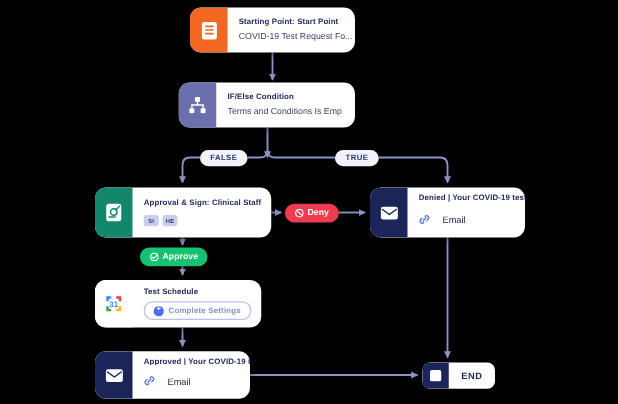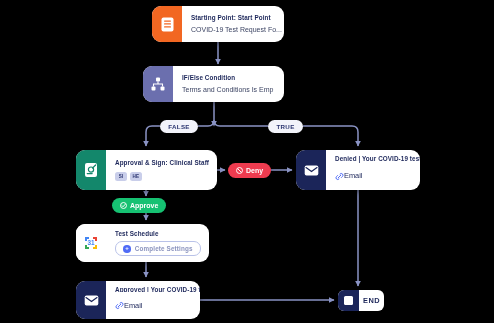--- a/index.html
+++ b/index.html
@@ -42,21 +42,21 @@
   #node-approval{left:76px;top:150px;width:141px;height:40px;}
   #node-approval .icon-col{background:#13876B;}
   #node-denied{left:296px;top:150px;width:124px;height:40px;}
   #node-denied .icon-col{background:#1B2559;}
   #node-schedule{left:76px;top:224px;width:133px;height:38px;}
   #node-schedule .icon-col{background:#ffffff;}
   #node-approved{left:76px;top:281px;width:124px;height:38px;}
   #node-approved .icon-col{background:#1B2559;}
 
   
-  .email-row{display:flex;align-items:center;gap:0;margin-top:4px;}
+  .email-row{display:flex;align-items:center;gap:10px;margin-top:4px;}
   .email-row .etxt{font-size:7.4px;color:#1b2559;}
 
   
   .avatars{display:flex;gap:3px;margin-top:5px;}
   .av{
     width:12px;height:8.5px;border-radius:2.5px;background:#C9CEEA;
     color:#2b3570;font-size:4.6px;font-weight:bold;
     display:flex;align-items:center;justify-content:center;letter-spacing:.2px;
   }
 
@@ -85,21 +85,21 @@
   .pill-action{
     gap:3px;height:15px;font-size:7px;color:#fff;padding:0 8px;
     box-shadow:0 1px 3px rgba(0,0,0,.4);
   }
   #pill-deny{left:228px;top:163px;background:#EE3B4F;}
   #pill-approve{left:112px;top:198px;background:#16C172;}
   .pact-icon{display:flex;align-items:center;}
 
   
   #node-end{
-    position:absolute;left:338px;top:290px;width:46px;height:21px;
+    position:absolute;left:338px;top:290px;width:58px;height:21px;
     display:flex;align-items:center;background:#fff;border-radius:6px;
     box-shadow:0 2px 4px rgba(0,0,0,.45);overflow:hidden;
   }
   #node-end .endsq{
     width:21px;height:21px;flex:0 0 21px;background:#1B2559;
     display:flex;align-items:center;justify-content:center;
   }
   #node-end .endsq i{display:block;width:9px;height:9px;background:#fff;border-radius:1.5px;}
   #node-end .endlbl{
     flex:1;text-align:center;font-size:7.4px;font-weight:bold;color:#1b2559;

